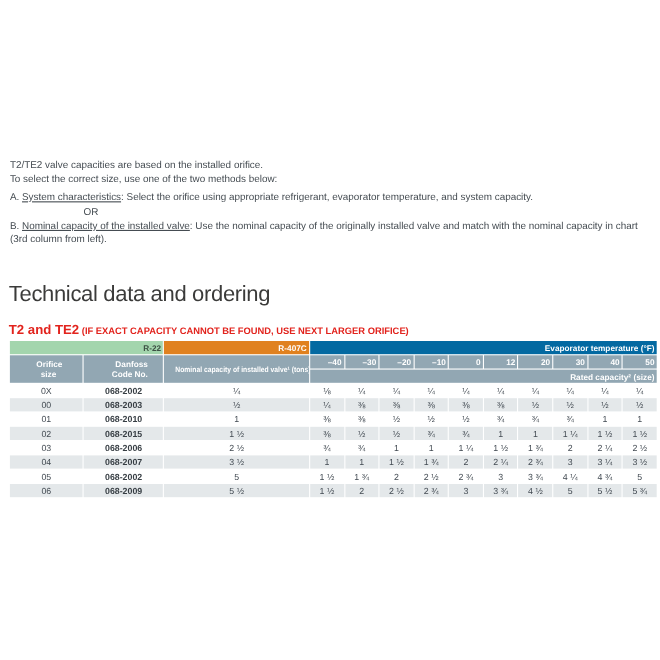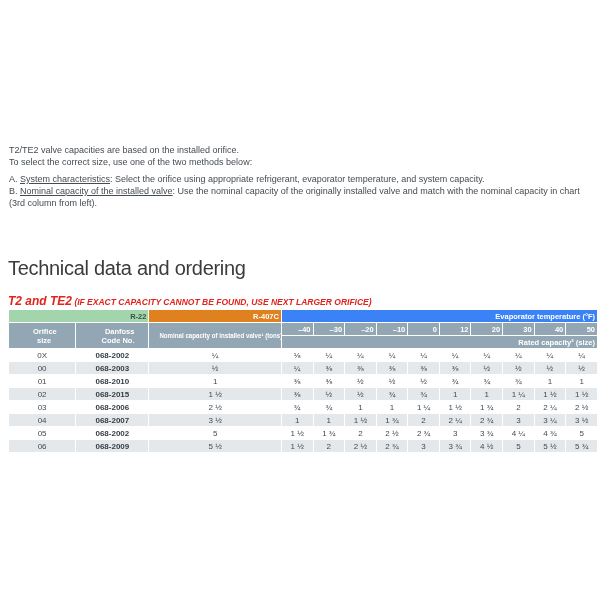--- a/index.html
+++ b/index.html
@@ -14,54 +14,55 @@
   .intro h3 { font-size:11.5px; font-weight:bold; color:#e2231d; margin:0 0 9px 15px; }
   .intro p { font-size:9px; line-height:12px; color:#454c52; }
   .intro .gap { margin-top:5px; }
   .intro .u { text-decoration:underline; }
   .or-line { margin:1px 0 1px 67px; }
   
   .h1 {
     position:absolute; left:8px; top:257px; font-size:20px; font-weight:normal;
     color:#3b3b3a; letter-spacing:-0.3px;
   }
-  .h2 { position:absolute; left:8px; top:291px; color:#e2231d; white-space:nowrap;font-style:italic; }
+  .h2 { position:absolute; left:8px; top:291px; color:#e2231d; white-space:nowrap; }
   .h2 .big { font-size:12px; font-weight:bold; }
   .h2 .small { font-size:8.5px; font-weight:bold; }
   
   .table-wrap { position:absolute; left:8px; top:309px; width:590px; }
   table { border-collapse:separate; border-spacing:1px; table-layout:fixed; width:100%; }
   th, td { overflow:hidden; white-space:nowrap; }
   thead th {
     background:#92a7b3; color:#ffffff; font-size:7.5px; font-weight:bold;
     text-align:right; vertical-align:middle; height:12px; padding:0 2px;
   }
   thead th.green { background:#a3d5ad; color:#3d5044; }
   thead th.orange { background:#e0811f; color:#ffffff; }
-  thead th.blue { background:#3b82f6; }
+  thead th.blue { background:#0369a1; }
   thead th .squeeze {
     display:inline-block; transform:scaleX(0.88); transform-origin:center center;
     white-space:nowrap; font-size:7px;
   }
   tbody td {
     font-size:8px; text-align:center; vertical-align:middle; height:12px;
     color:#424a52; background:#ffffff; padding:0 1px;
   }
   tbody tr.stripe td { background:#e4e8ea; }
   tbody td.code { font-weight:bold; color:#363d43; }
 </style>
 </head>
 <body>
 
 <div class="page">
 
   <div class="intro">
     <p>T2/TE2 valve capacities are based on the installed orifice.</p>
     <p>To select the correct size, use one of the two methods below:</p>
     <p class="gap"><span>A. </span><span class="u">System characteristics</span><span>: Select the orifice using appropriate refrigerant, evaporator temperature, and system capacity.</span></p>
+    <p class="or-line">OR</p>
     <p><span>B. </span><span class="u">Nominal capacity of the installed valve</span><span>: Use the nominal capacity of the originally installed valve and match with the nominal capacity in chart (3rd column from left).</span></p>
   </div>
 
   <div class="h1">Technical data and ordering</div>
 
   <div class="h2"><span class="big">T2 and TE2</span><span class="small"> (IF EXACT CAPACITY CANNOT BE FOUND, USE NEXT LARGER ORIFICE)</span></div>
 
   <div class="table-wrap">
     <table>
       <colgroup>

